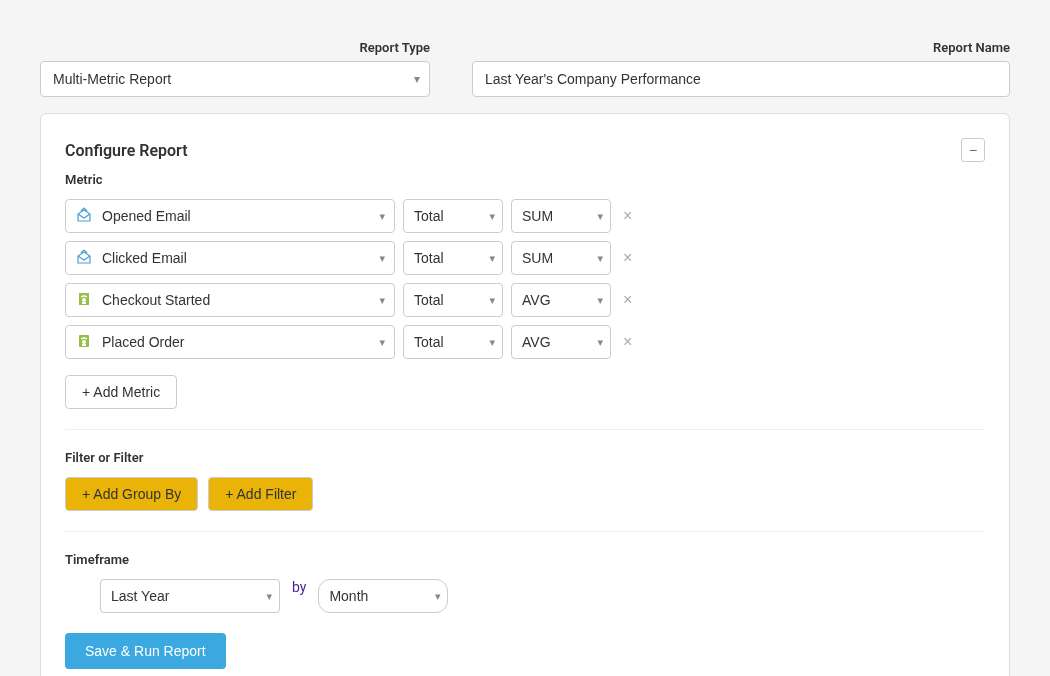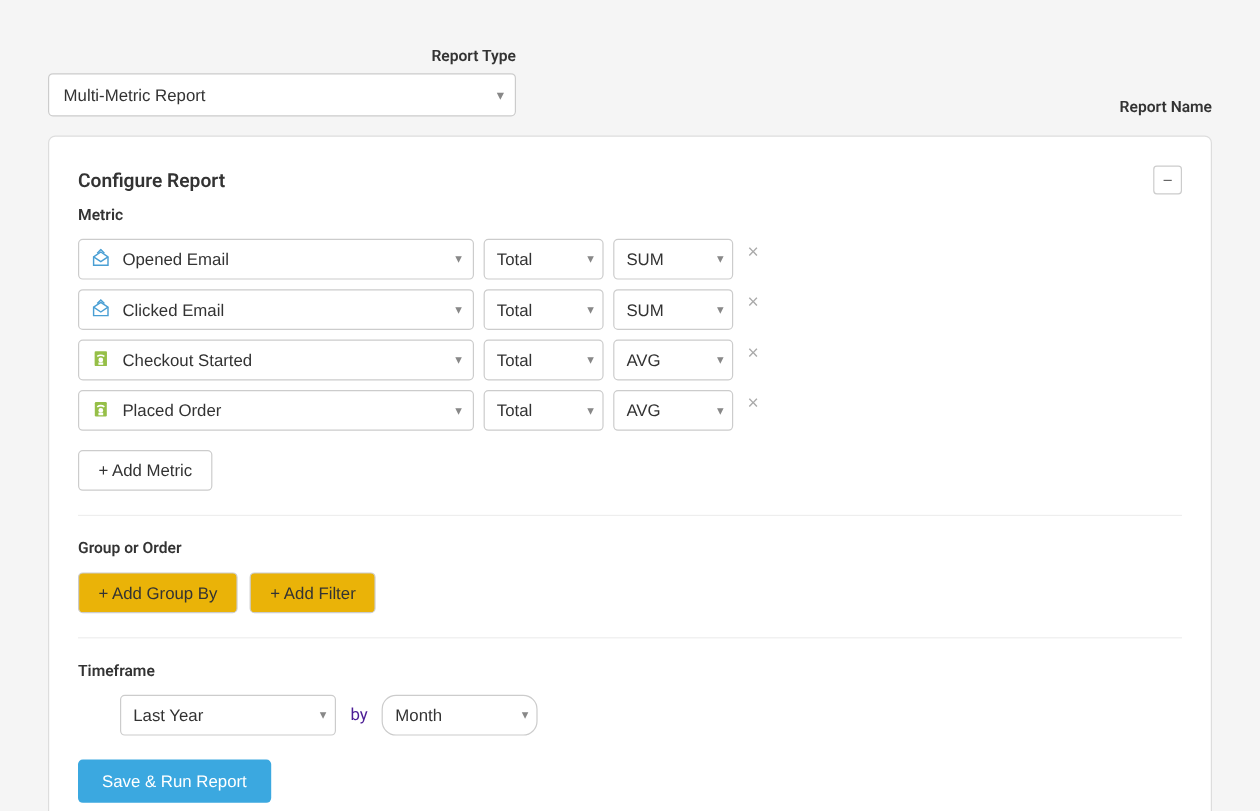--- a/index.html
+++ b/index.html
@@ -117,21 +117,21 @@
       font-size: 14px;
     }
     .section-label {
       font-size: 13px;
       font-weight: 600;
       color: #333;
       margin-bottom: 12px;
     }
     .metric-row {
       display: flex;
-      align-items: flex-start;
+      align-items: center;
       gap: 8px;
       margin-bottom: 8px;
     }
     .metric-select-wrapper {
       position: relative;
       width: 330px;
     }
     .metric-select-wrapper select {
       width: 100%;
       appearance: none;
@@ -224,21 +224,20 @@
       border: 1px solid #ccc;
       background: #eab308;
       border-radius: 4px;
       padding: 8px 16px;
       font-size: 14px;
       color: #333;
       cursor: pointer;
     }
     .timeframe-row {
       display: flex;
-      align-items: center;
       gap: 12px;
       padding-left: 35px;
     }
     .by-text {
       font-size: 14px;
       color: #4c1d95;
     }
     .timeframe-select-wrapper {
       position: relative;
       width: 180px;
@@ -297,20 +296,21 @@
         <div class="select-wrapper">
           <select>
             <option>Multi-Metric Report</option>
             <option>Single Metric Report</option>
           </select>
           <span class="select-arrow">▾</span>
         </div>
       </div>
       <div class="field-group report-name">
         <label class="field-label">Report Name</label>
+        <input type="text" class="text-input" value="Last Year's Company Performance" style="">
       </div>
     </div>
 
     <div class="configure-panel">
       <div class="panel-header">
         <span class="panel-title">Configure Report</span>
         <button class="collapse-btn">−</button>
       </div>
 
       
@@ -454,21 +454,21 @@
         </div>
         <button class="remove-btn">×</button>
       </div>
 
       
       <button class="add-metric-btn">+ Add Metric</button>
 
       <hr class="divider">
 
       
-      <div class="section-label">Group or Order</div>
+      <div class="section-label">Filter or Filter</div>
       <div class="group-filter-row">
         <button class="outline-btn">+ Add Group By</button>
         <button class="outline-btn">+ Add Filter</button>
       </div>
 
       <hr class="divider">
 
       
       <div class="section-label">Timeframe</div>
       <div class="timeframe-row">

